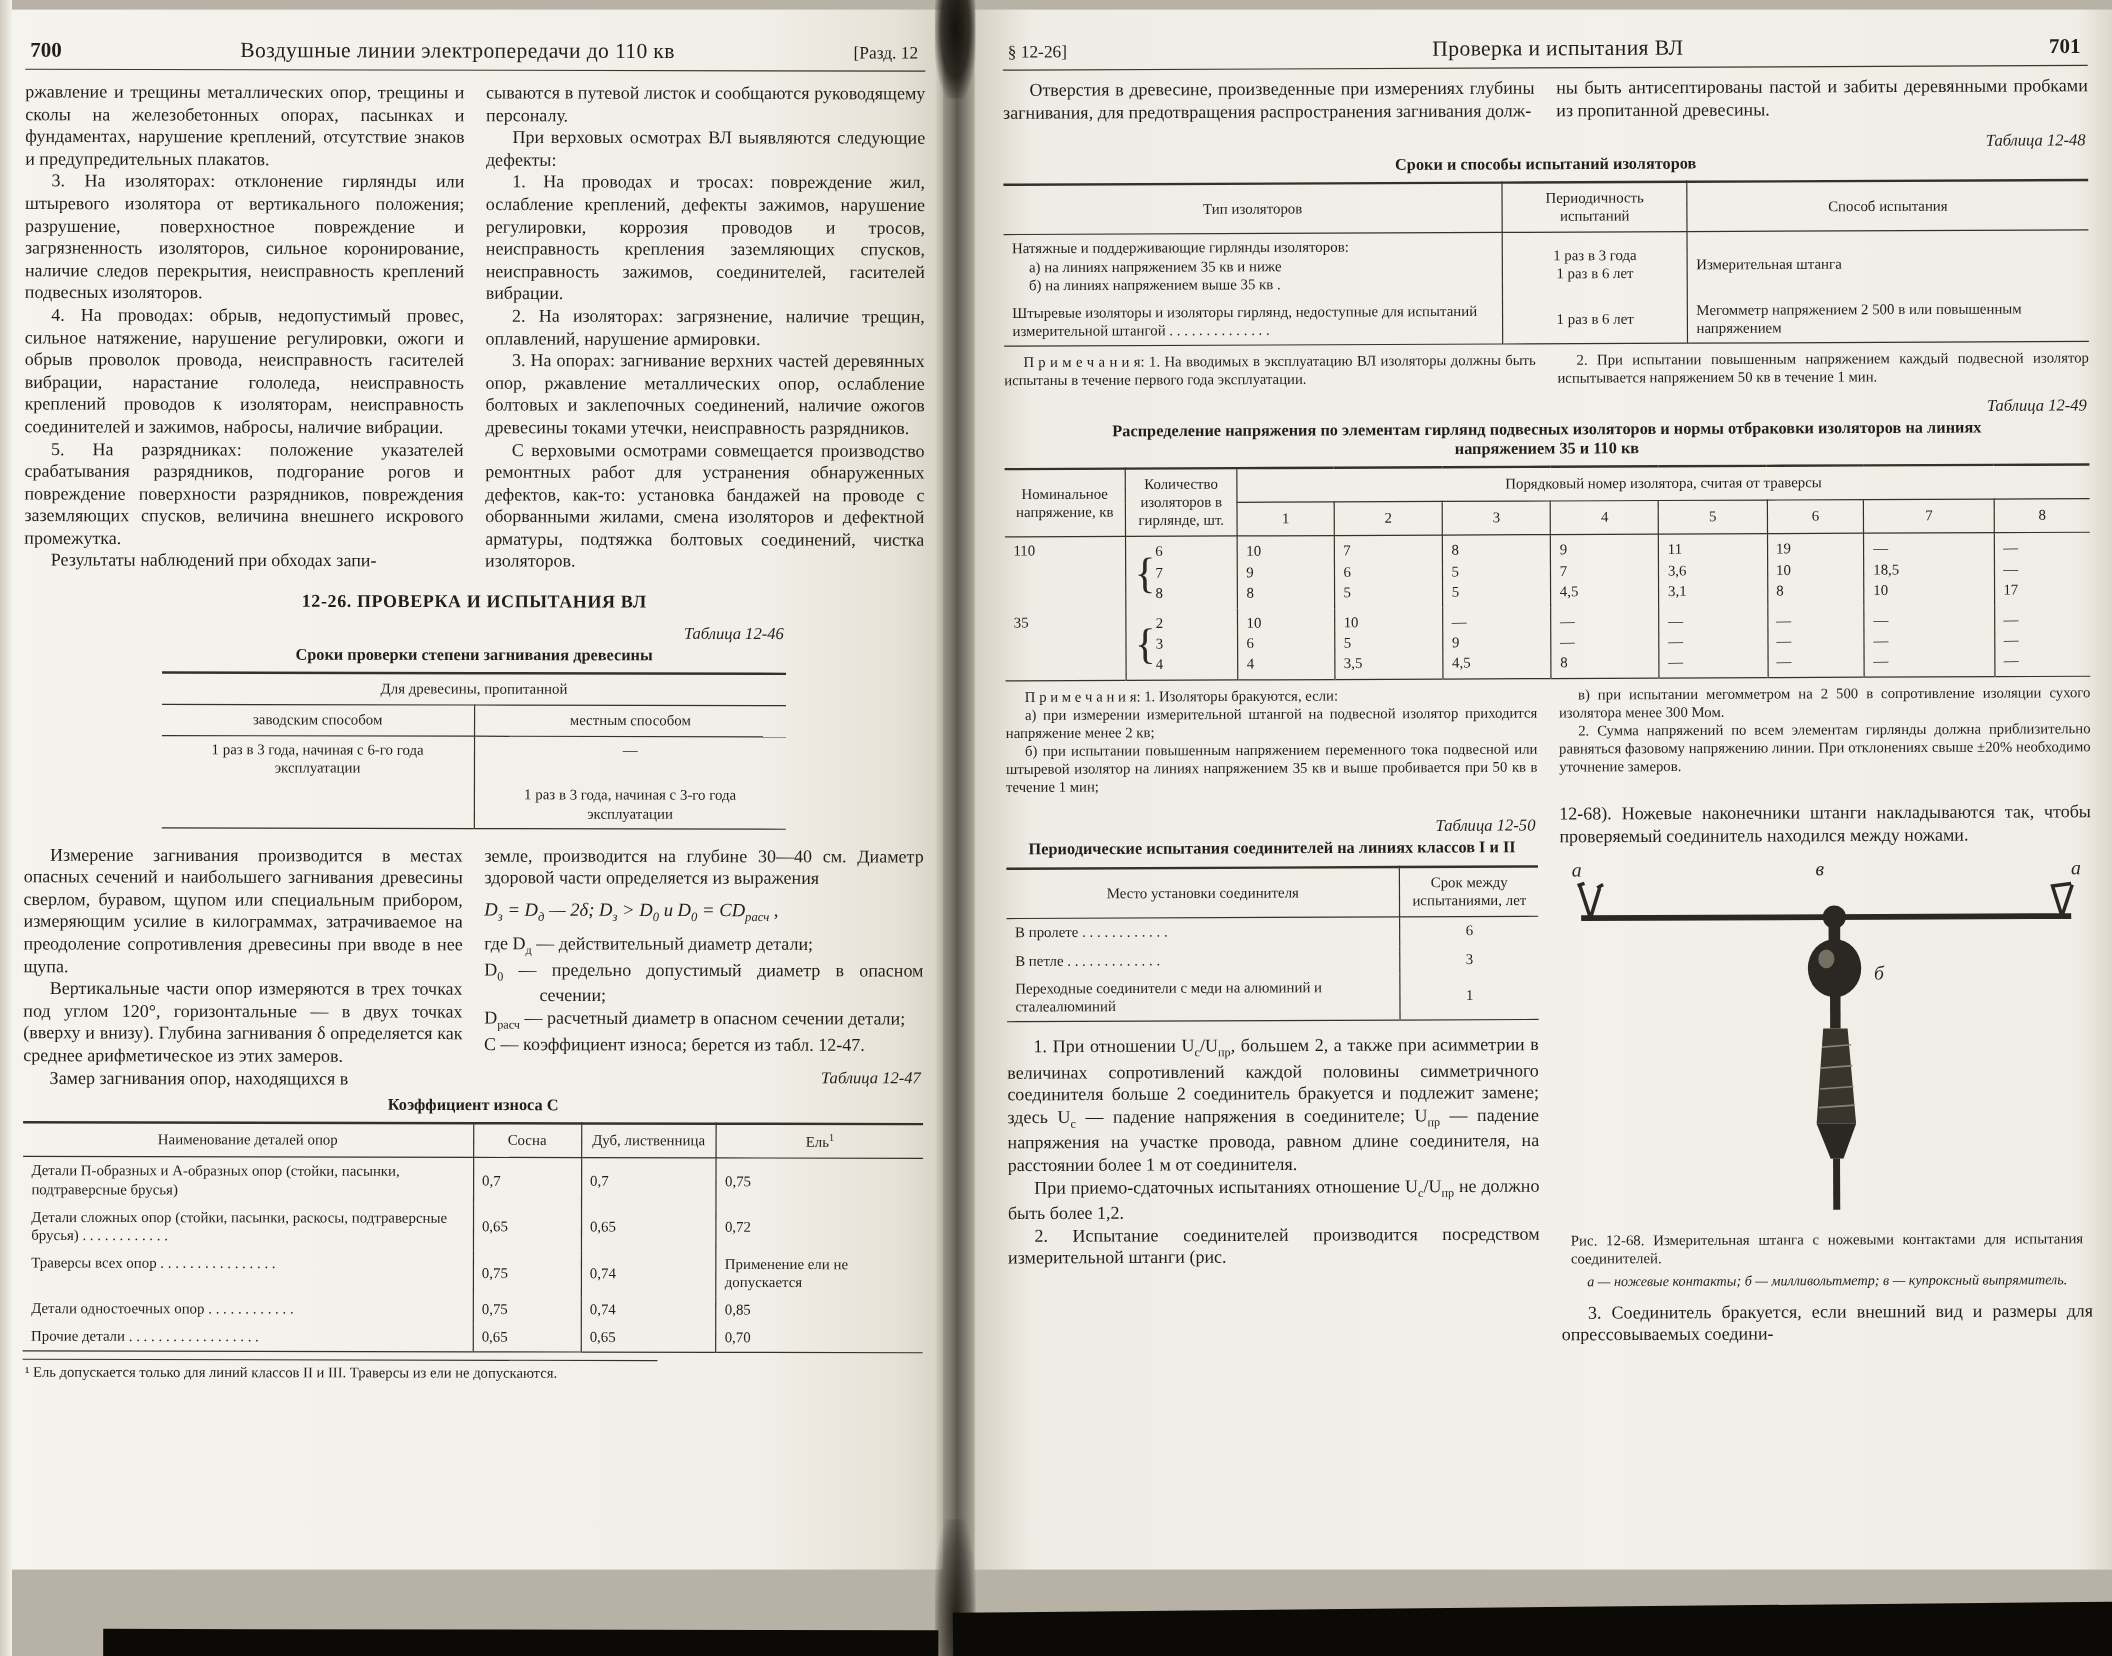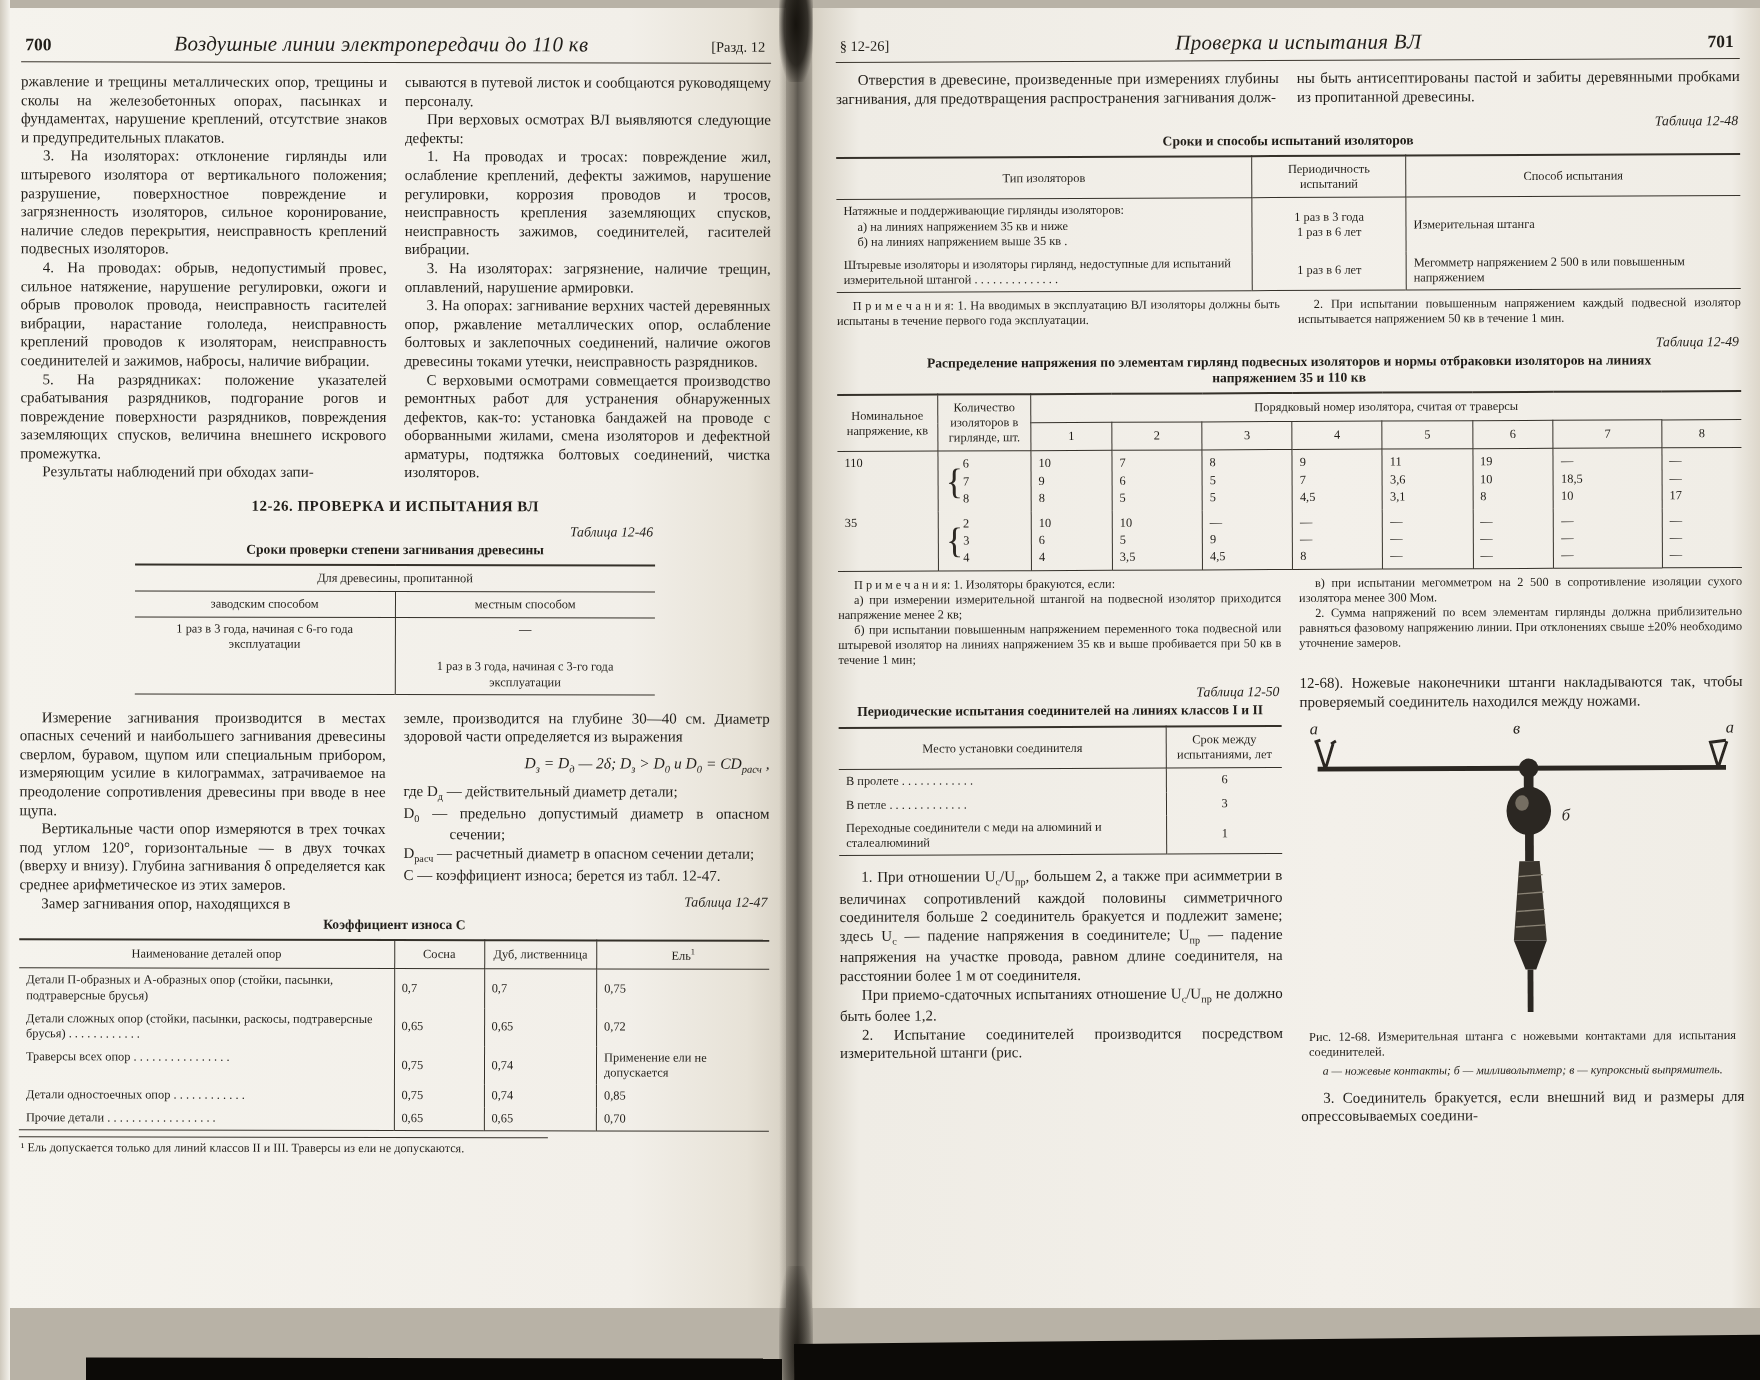--- a/index.html
+++ b/index.html
@@ -18,21 +18,21 @@
   #page-right{
     left:812px;width:948px;
     background:linear-gradient(90deg,#d6d0c3 0%,#efece5 5%,#f3f0ea 55%,#f0ede6 97%,#ddd7cb 100%);
     padding:20px 18px 0 26px;box-sizing:border-box;
   }
   .tilt-l{transform:rotate(.12deg)}
   .tilt-r{transform:rotate(-.25deg)}
   
   .phead{display:flex;align-items:baseline;justify-content:space-between;padding:2px 6px 5px 4px;border-bottom:1.6px solid #3a352d}
   .phead .num{font-weight:bold;font-size:17.5px}
-  .phead .title{font-style:italic;font-size:21px;letter-spacing:.3px}
+  .phead .title{font-size:18px;letter-spacing:.3px}
   .phead .ref{font-size:14.5px}
   
   .twocol{display:flex;gap:18px;margin-top:10px}
   .col{flex:1 1 0;text-align:justify;font-size:15px;line-height:1.24}
   .col p{margin:0;text-indent:22px}
   .col p.noind{text-indent:0}
   
   .sec-head{text-align:center;font-weight:bold;font-size:15px;letter-spacing:.5px;margin:16px 0 2px}
   .tbl-label{text-align:right;font-style:italic;font-size:13.8px;margin:9px 2px 1px}
   .tbl-title{text-align:center;font-weight:bold;font-size:13.6px;margin:2px auto 6px}
@@ -43,21 +43,21 @@
   table.bk tr>*:first-child{border-left:0}
   table.bk tr>*:last-child{border-right:0}
   .ctr{text-align:center !important}
   .mid{vertical-align:middle !important}
   .ital{}
   
   .t46wrap{width:520px;margin:0 auto}
   .t46 td{height:38px}
   .t46 .local-txt{margin-top:22px;}
   
-  .formula{text-align:right;font-style:italic;font-size:15.5px;margin:7px 0 7px}
+  .formula{text-align:left;font-style:italic;font-size:15.5px;margin:7px 0 7px}
   .defs .def{padding-left:46px;text-indent:-46px;margin:0;text-align:justify}
   sub{font-size:68%}
   sup{font-size:68%}
   
   .t47 th:nth-child(1){width:50%}
   .t47 th:nth-child(2){width:12%}
   .t47 th:nth-child(3){width:15%}
   .t47 td:nth-child(n+2){vertical-align:middle}
   .footnote{font-size:12.2px;margin-top:6px;border-top:1px solid #35312a;padding:3px 2px 0;width:70%}
   
@@ -113,21 +113,21 @@
         <p class="noind">ржавление и трещины металлических опор, трещины и сколы на железобетонных опорах, пасынках и фундаментах, нарушение креплений, отсутствие знаков и предупредительных плакатов.</p>
         <p>3. На изоляторах: отклонение гирлянды или штыревого изолятора от вертикального положения; разрушение, поверхностное повреждение и загрязненность изоляторов, сильное коронирование, наличие следов перекрытия, неисправность креплений подвесных изоляторов.</p>
         <p>4. На проводах: обрыв, недопустимый провес, сильное натяжение, нарушение регулировки, ожоги и обрыв проволок провода, неисправность гасителей вибрации, нарастание гололеда, неисправность креплений проводов к изоляторам, неисправность соединителей и зажимов, набросы, наличие вибрации.</p>
         <p>5. На разрядниках: положение указателей срабатывания разрядников, подгорание рогов и повреждение поверхности разрядников, повреждения заземляющих спусков, величина внешнего искрового промежутка.</p>
         <p>Результаты наблюдений при обходах запи-</p>
       </div>
       <div class="col">
         <p class="noind">сываются в путевой листок и сообщаются руководящему персоналу.</p>
         <p>При верховых осмотрах ВЛ выявляются следующие дефекты:</p>
         <p>1. На проводах и тросах: повреждение жил, ослабление креплений, дефекты зажимов, нарушение регулировки, коррозия проводов и тросов, неисправность крепления заземляющих спусков, неисправность зажимов, соединителей, гасителей вибрации.</p>
-        <p>3. На изоляторах: загрязнение, наличие трещин, оплавлений, нарушение армировки.</p>
+        <p>2. На изоляторах: загрязнение, наличие трещин, оплавлений, нарушение армировки.</p>
         <p>3. На опорах: загнивание верхних частей деревянных опор, ржавление металлических опор, ослабление болтовых и заклепочных соединений, наличие ожогов древесины токами утечки, неисправность разрядников.</p>
         <p>С верховыми осмотрами совмещается производство ремонтных работ для устранения обнаруженных дефектов, как-то: установка бандажей на проводе с оборванными жилами, смена изоляторов и дефектной арматуры, подтяжка болтовых соединений, чистка изоляторов.</p>
       </div>
     </div>
 
     <div class="sec-head">12-26. ПРОВЕРКА И ИСПЫТАНИЯ ВЛ</div>
 
     <div class="t46wrap">
       <div class="tbl-label">Таблица 12-46</div>
       <div class="tbl-title">Сроки проверки степени загнивания древесины</div>

